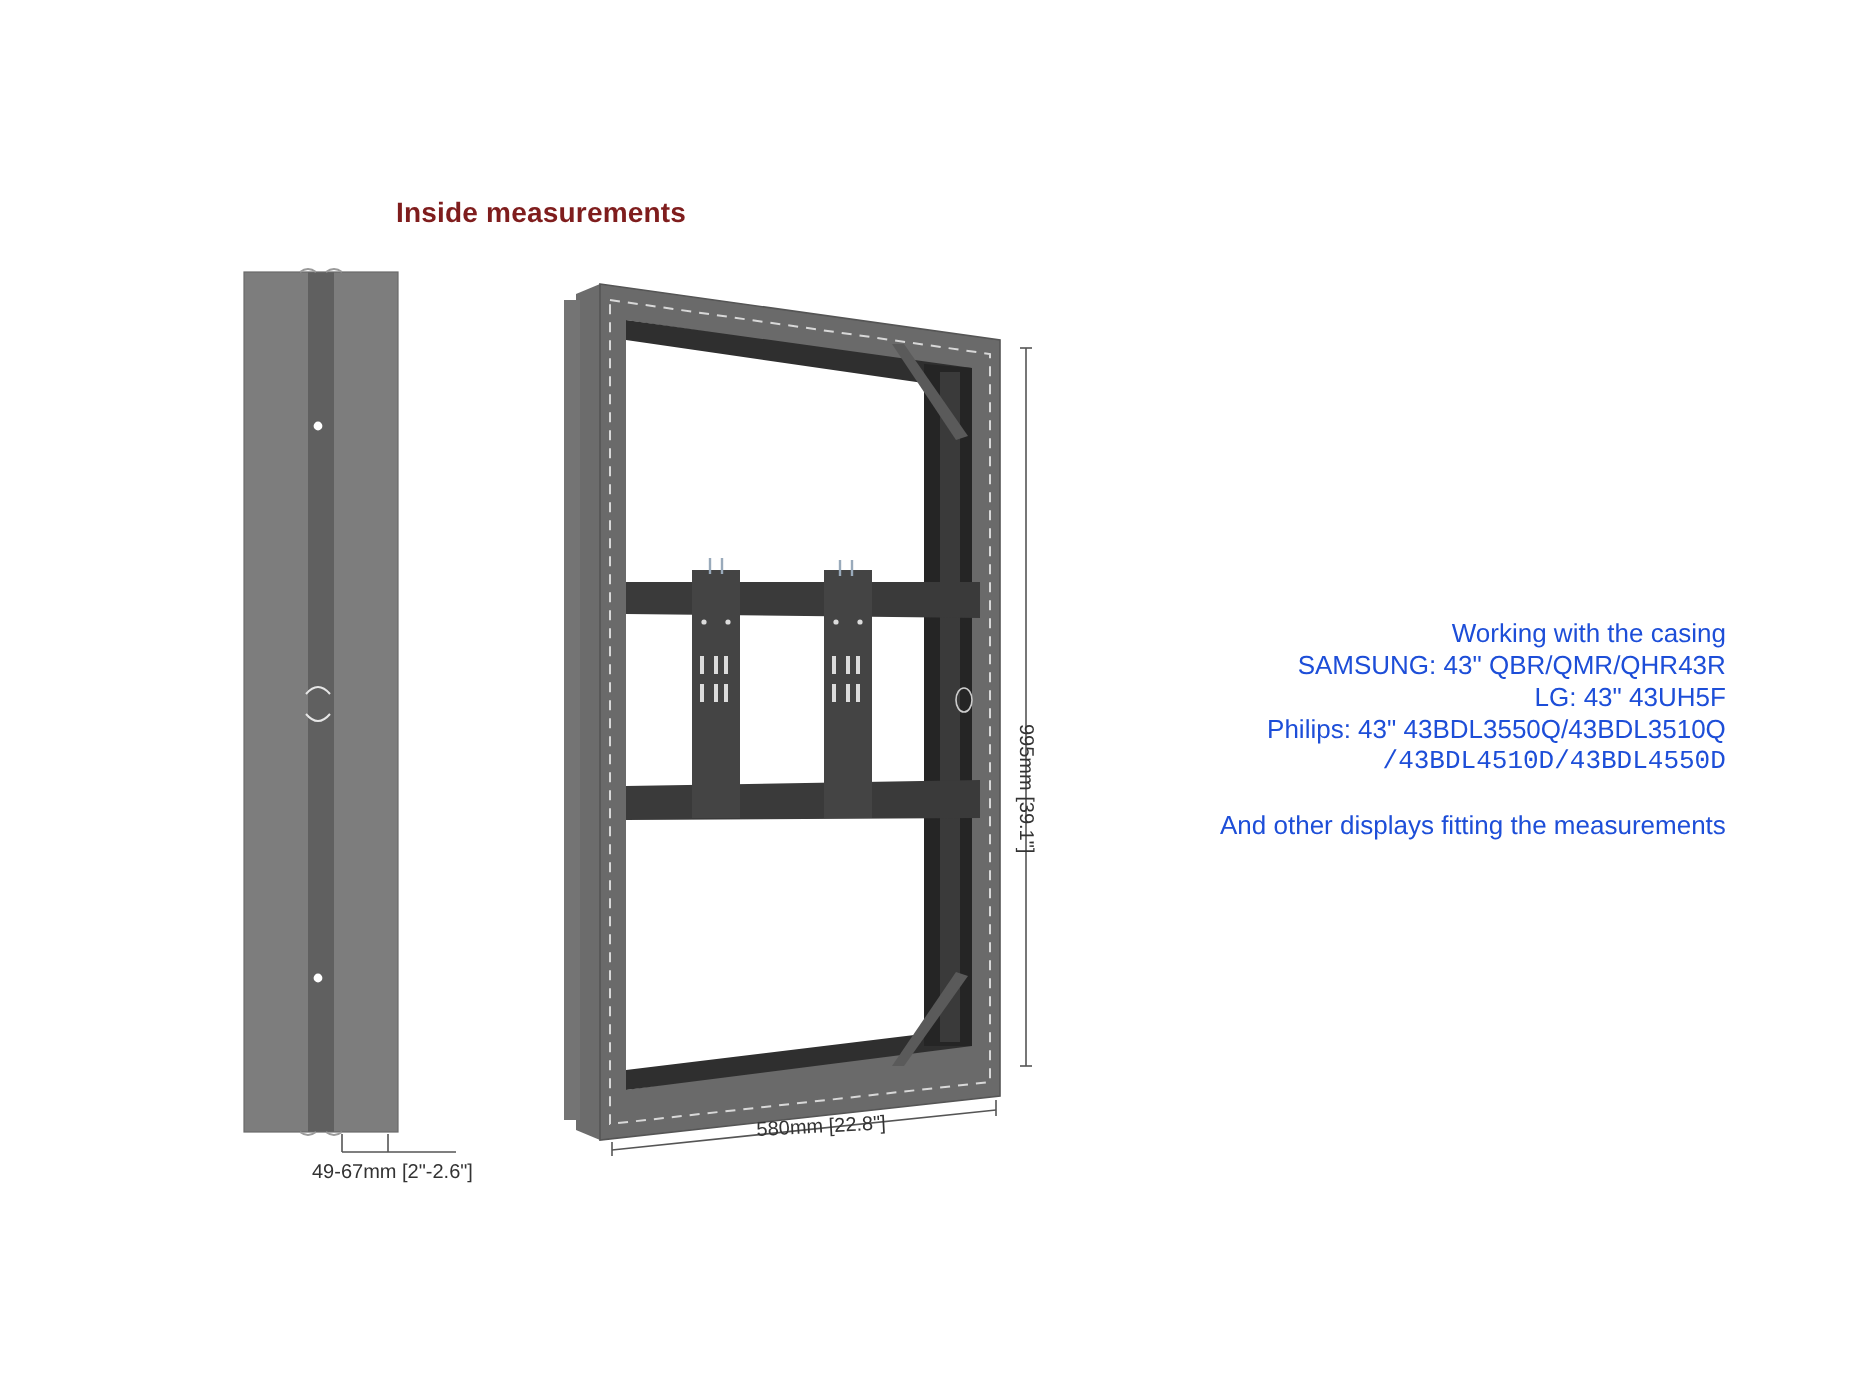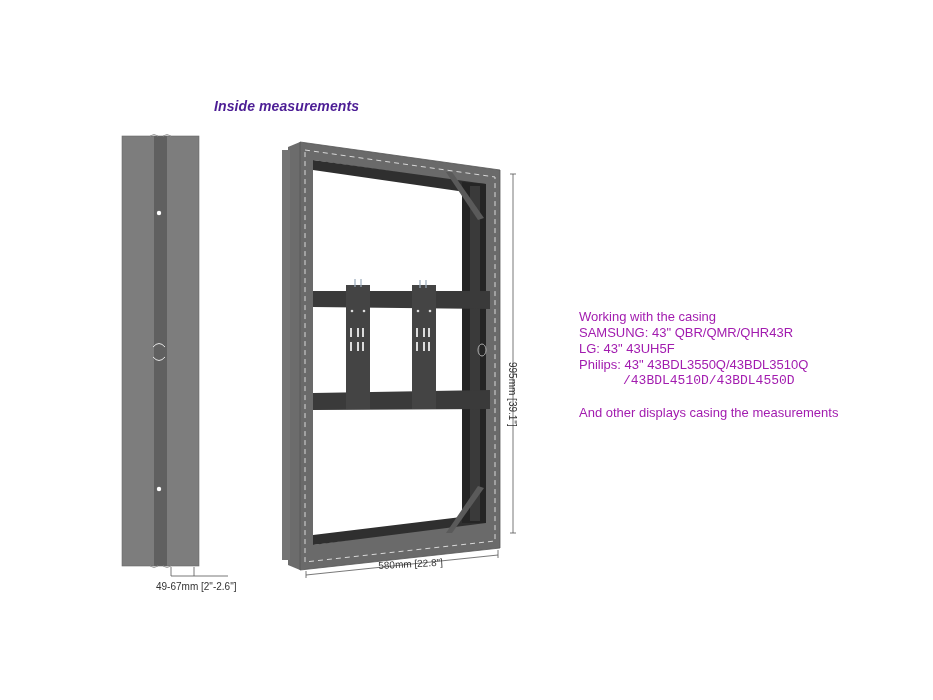--- a/index.html
+++ b/index.html
@@ -1,23 +1,23 @@
 <!DOCTYPE html>
 <html><head>
   <meta charset="utf-8">
   <style>
     html, body { margin: 0; padding: 0; background: #ffffff; }
     body { width: 933px; height: 700px; position: relative; overflow: hidden; font-family: "Liberation Sans", sans-serif; color: #1a1a1a; }
-    .title { position: absolute; left: 214px; top: 98px; font-size: 14px; font-weight: bold; color: #4c1d95; letter-spacing: 0.1px; font-style: italic; }
+    .title { position: absolute; left: 198px; top: 98px; font-size: 14px; font-weight: bold; color: #7f1d1d; letter-spacing: 0.1px; }
     svg.drawing { position: absolute; left: 0; top: 0; }
     .dim-label { position: absolute; font-size: 10px; color: #333; white-space: nowrap; }
     .dim-depth { left: 156px; top: 581px; }
     .dim-width { left: 378px; top: 560px; transform: rotate(-3deg); transform-origin: left top; }
     .dim-height { left: 518px; top: 362px; transform: rotate(90deg); transform-origin: left top; }
-    .compat { position: absolute; left: 579px; top: 309px; font-size: 13px; line-height: 16px; color: #a21caf; }
+    .compat { position: absolute; left: 610px; top: 309px; font-size: 13px; line-height: 16px; color: #1d4ed8; text-align: right; }
     .compat div { white-space: nowrap; }
     .compat .indent { padding-left: 44px; font-family: Liberation Mono, monospace; }
     .compat .gap { height: 16px; }
   </style>
 </head>
 <body>
 
 <div class="title">Inside measurements</div>
 
 <svg class="drawing" width="933" height="700" viewBox="0 0 933 700">
@@ -118,14 +118,14 @@
 <div class="dim-label dim-width">580mm [22.8"]</div>
 <div class="dim-label dim-height">995mm [39.1"]</div>
 
 <div class="compat">
   <div>Working with the casing</div>
   <div>SAMSUNG: 43" QBR/QMR/QHR43R</div>
   <div>LG: 43" 43UH5F</div>
   <div>Philips: 43" 43BDL3550Q/43BDL3510Q</div>
   <div class="indent">/43BDL4510D/43BDL4550D</div>
   <div class="gap"></div>
-  <div>And other displays casing the measurements</div>
+  <div>And other displays fitting the measurements</div>
 </div>
 
 </body></html>

